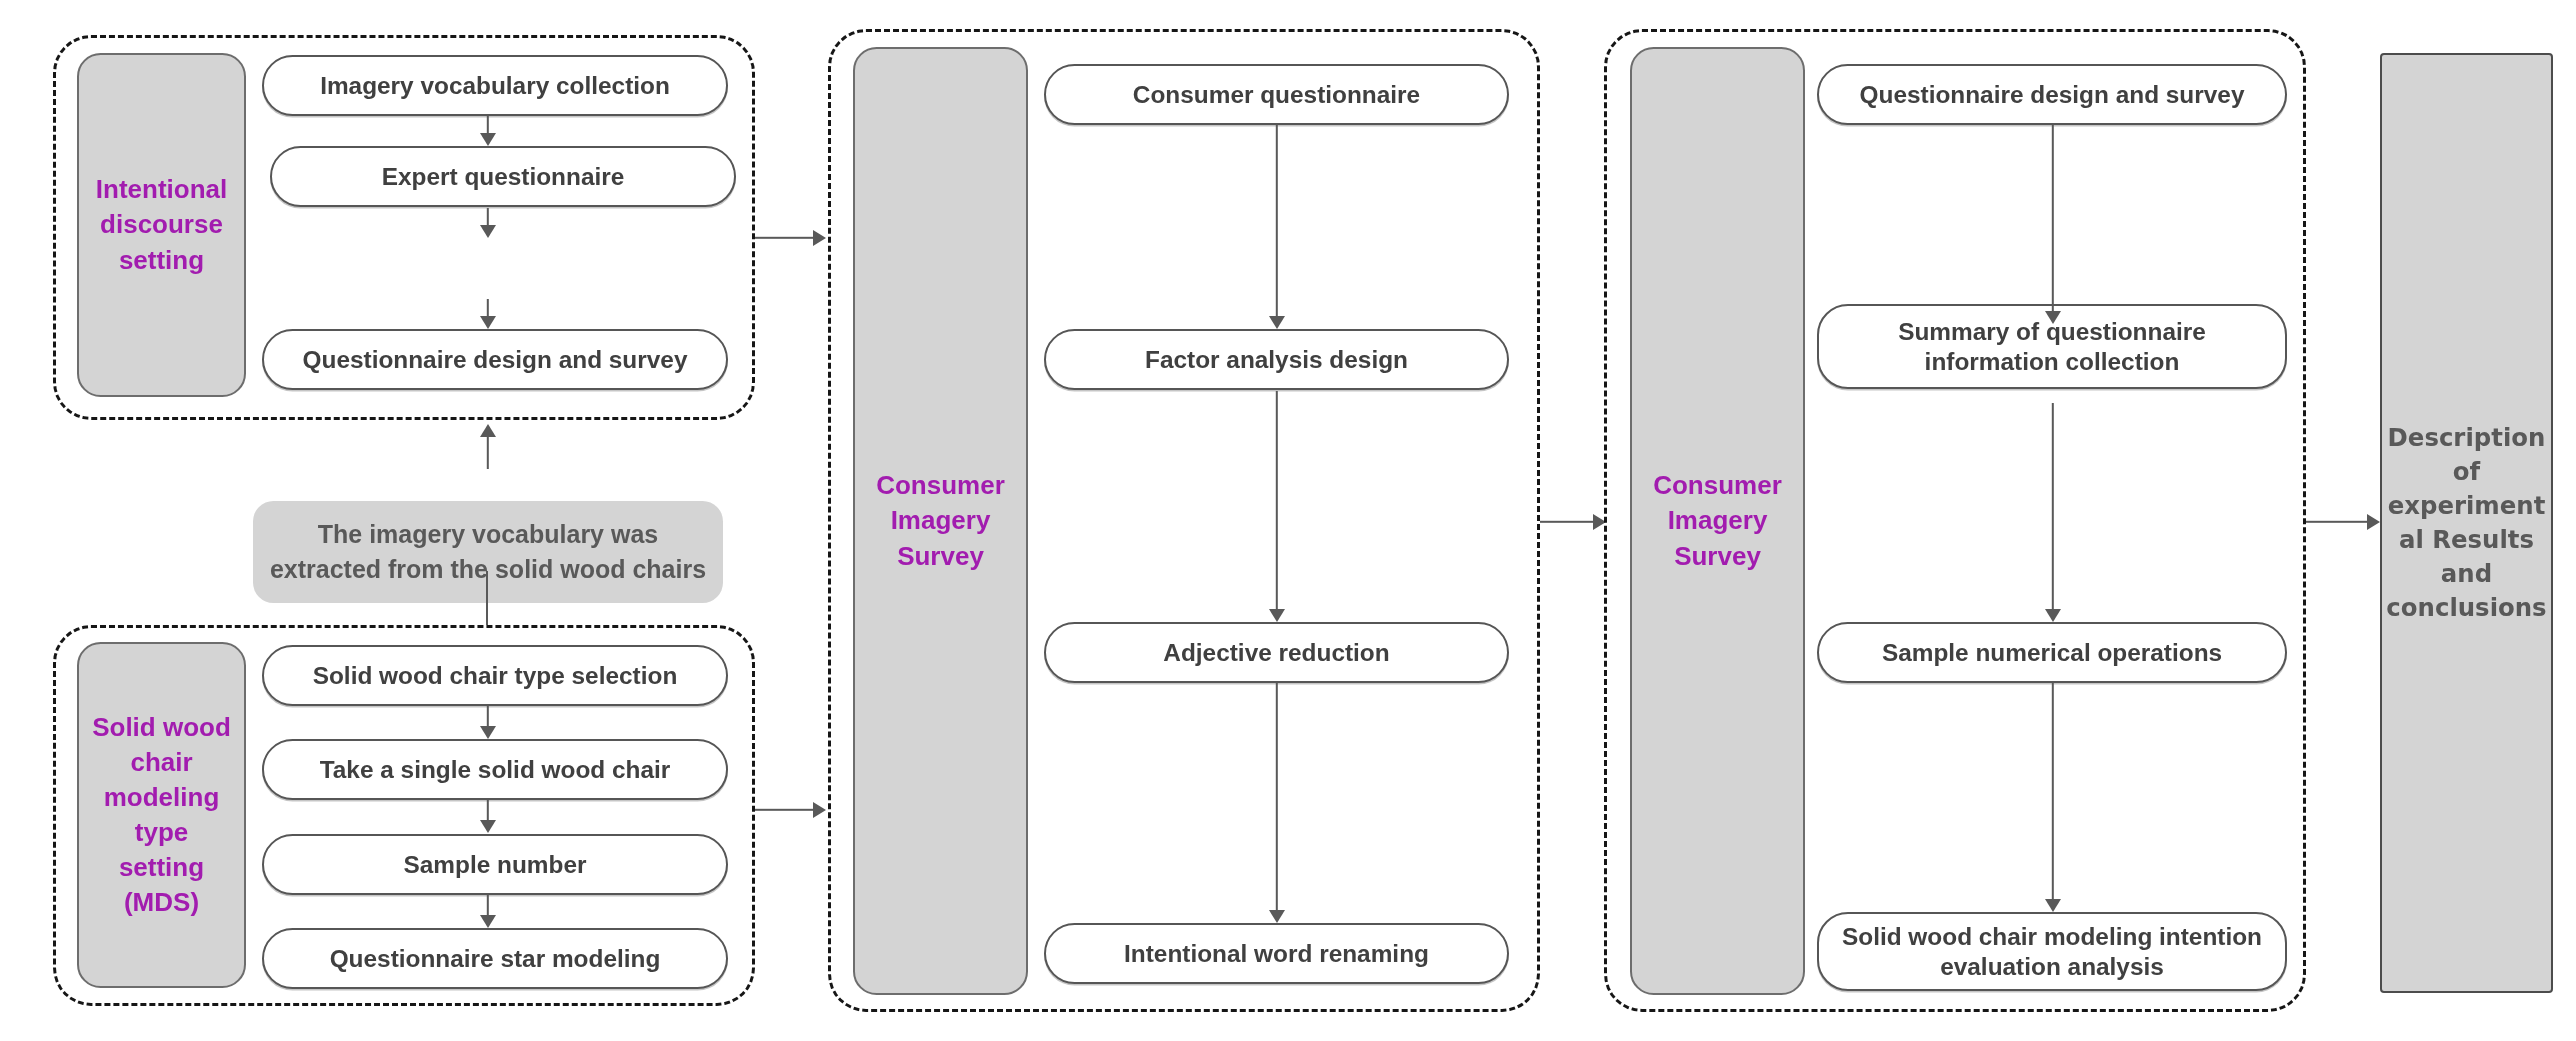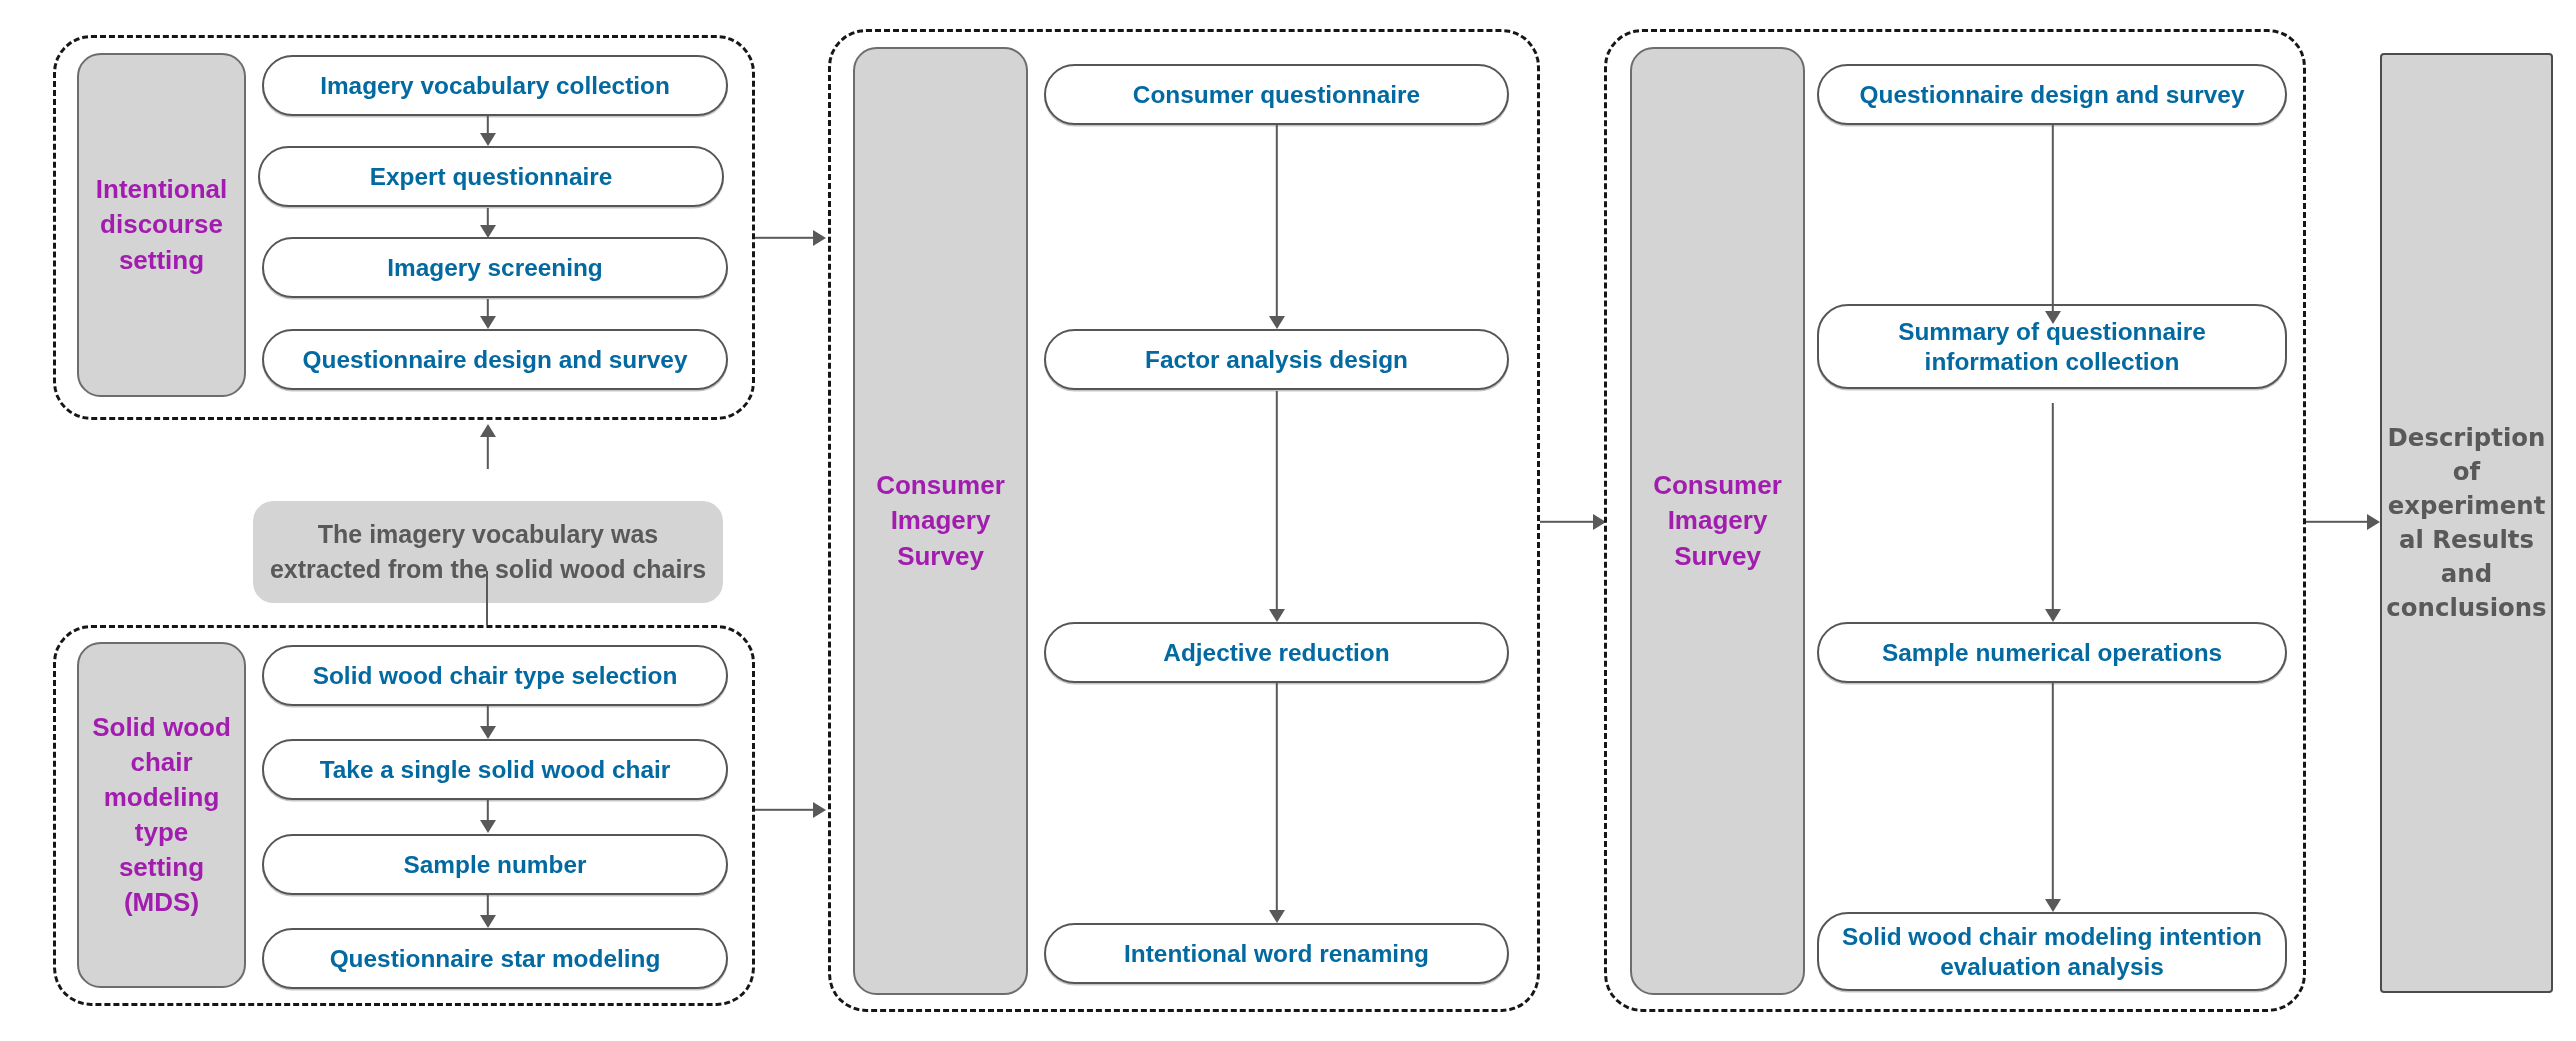--- a/index.html
+++ b/index.html
@@ -31,21 +31,21 @@
     padding:0 10px;
   }
   .step{
     position:absolute;
     background:#ffffff;
     border:2.4px solid #565656;
     border-radius:31px;
     box-sizing:border-box;
     display:flex;align-items:center;justify-content:center;
     text-align:center;
-    font-weight:bold;color:#0369a1;
+    font-weight:bold;color:#404040;
     font-size:24.4px;line-height:1.22;
     padding:0 17.3px;
     box-shadow:0 1.6px 0 rgba(90,90,90,.35);
   }
   .note{
     position:absolute;
     background:#d4d4d4;
     border:none;
     border-radius:20.4px;
     display:flex;align-items:center;justify-content:center;
@@ -86,22 +86,21 @@
 </head>
 <body>
 
 <div id="canvas">
 
   <div class="panel" style="left:53px;top:35px;width:702px;height:385px;"></div>
   <div class="sidebar" style="left:77px;top:53px;width:169px;height:344px;">Intentional
 discourse
 setting</div>
   <div class="step" style="left:262px;top:55px;width:466px;height:61px;">Imagery vocabulary collection</div>
-  <div class="step" style="left:258px;top:146px;width:466px;height:61px;">Expert questionnaire</div>
-  <div class="step" style="left:262px;top:237px;width:466px;height:61px;">Imagery screening</div>
+  <div class="step" style="left:270px;top:146px;width:466px;height:61px;">Expert questionnaire</div>
   <div class="step" style="left:262px;top:329px;width:466px;height:61px;">Questionnaire design and survey</div>
   <div class="arr-down" style="left:478px;top:116px;height:30px;"></div>
   <div class="arr-down" style="left:478px;top:208px;height:30px;"></div>
   <div class="arr-down" style="left:478px;top:299px;height:30px;"></div>
 
   <div class="arr-up" style="left:478px;top:424px;height:45px;"></div>
   <div class="note" style="left:253px;top:469px;width:470px;height:102px;margin-top:32px;">The imagery vocabulary was
 extracted from the solid wood chairs</div>
   <div class="line-v" style="left:486px;top:571px;height:54px;"></div>
 

